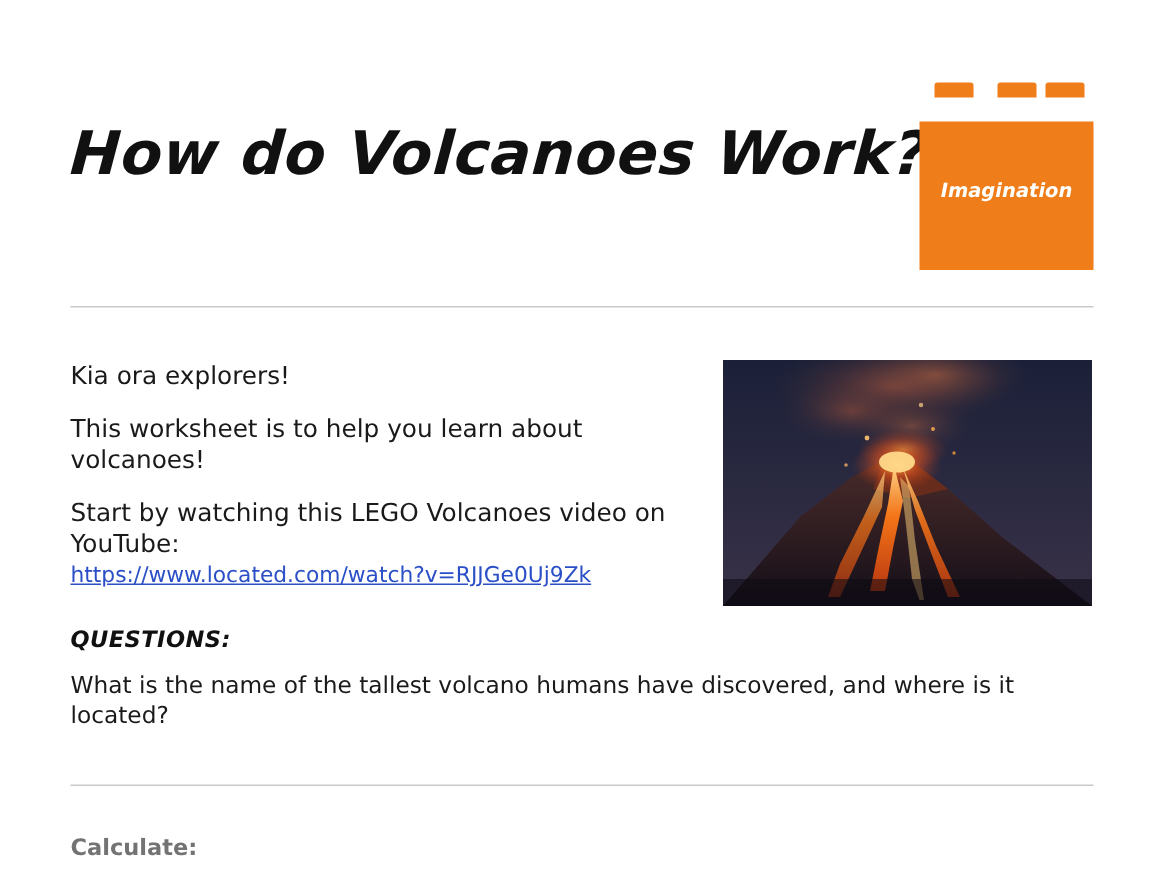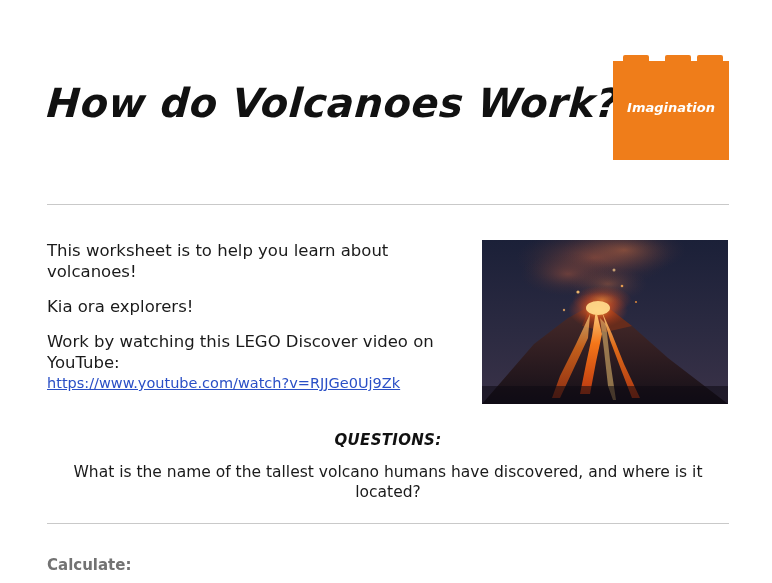--- a/index.html
+++ b/index.html
@@ -68,21 +68,21 @@
     height: 10px;
     background: #ef7d1a;
     border-radius: 2px 2px 0 0;
   }
   .stud.s1 { left: 10px; }
   .stud.s2 { left: 52px; }
   .stud.s3 { left: 84px; }
   .logo-body {
     position: absolute;
     left: 0;
-    top: 6px;
+    top: 26px;
     width: 116px;
     height: 99px;
     background: #ef7d1a;
   }
   .logo-text {
     position: absolute;
     left: 0;
     right: 0;
     top: 38px;
     text-align: center;
@@ -140,37 +140,36 @@
     height: 164px;
     overflow: hidden;
     background: #10121f;
   }
   .photo svg { display: block; }
 
   
   .questions {
     position: absolute;
     left: 47px;
-    top: 431px;
-    width: 682px;
-    text-align: center;
+    top: 417px;
+    width: 682px;
   }
   .q-heading {
     font-size: 15px;
     font-weight: bold;
     font-style: italic;
     letter-spacing: 0.3px;
     color: #111111;
     margin: 0 0 12px 0;
   }
   .q-text {
     font-size: 15.5px;
     line-height: 20px;
     color: #1a1a1a;
-    margin: 13px;
+    margin: 0;
   }
 
   
   .calculate {
     position: absolute;
     left: 47px;
     top: 556px;
     width: 682px;
   }
   .c-heading {
@@ -204,24 +203,24 @@
         <div class="logo-text">
           <span>Imagination</span>
         </div>
       </div>
     </div>
   </div>
 
   <div class="hr hr-1"></div>
 
   <div class="intro">
+    <p>Kia ora explorers!</p>
     <p>This worksheet is to help you learn about volcanoes!</p>
-    <p>Kia ora explorers!</p>
-    <p class="last">Work by watching this LEGO Discover video on YouTube:</p>
-    <a class="link" href="#">https://www.youtube.com/watch?v=RJJGe0Uj9Zk</a>
+    <p class="last">Start by watching this LEGO Volcanoes video on YouTube:</p>
+    <a class="link" href="#">https://www.located.com/watch?v=RJJGe0Uj9Zk</a>
   </div>
 
   <div class="photo">
     <svg width="246" height="164" viewBox="0 0 246 164" xmlns="http://www.w3.org/2000/svg">
       <defs>
         <linearGradient id="sky" x1="0" y1="0" x2="0" y2="1">
           <stop offset="0%" stop-color="#1b2038"></stop>
           <stop offset="55%" stop-color="#2b2a41"></stop>
           <stop offset="100%" stop-color="#3a3248"></stop>
         </linearGradient>

